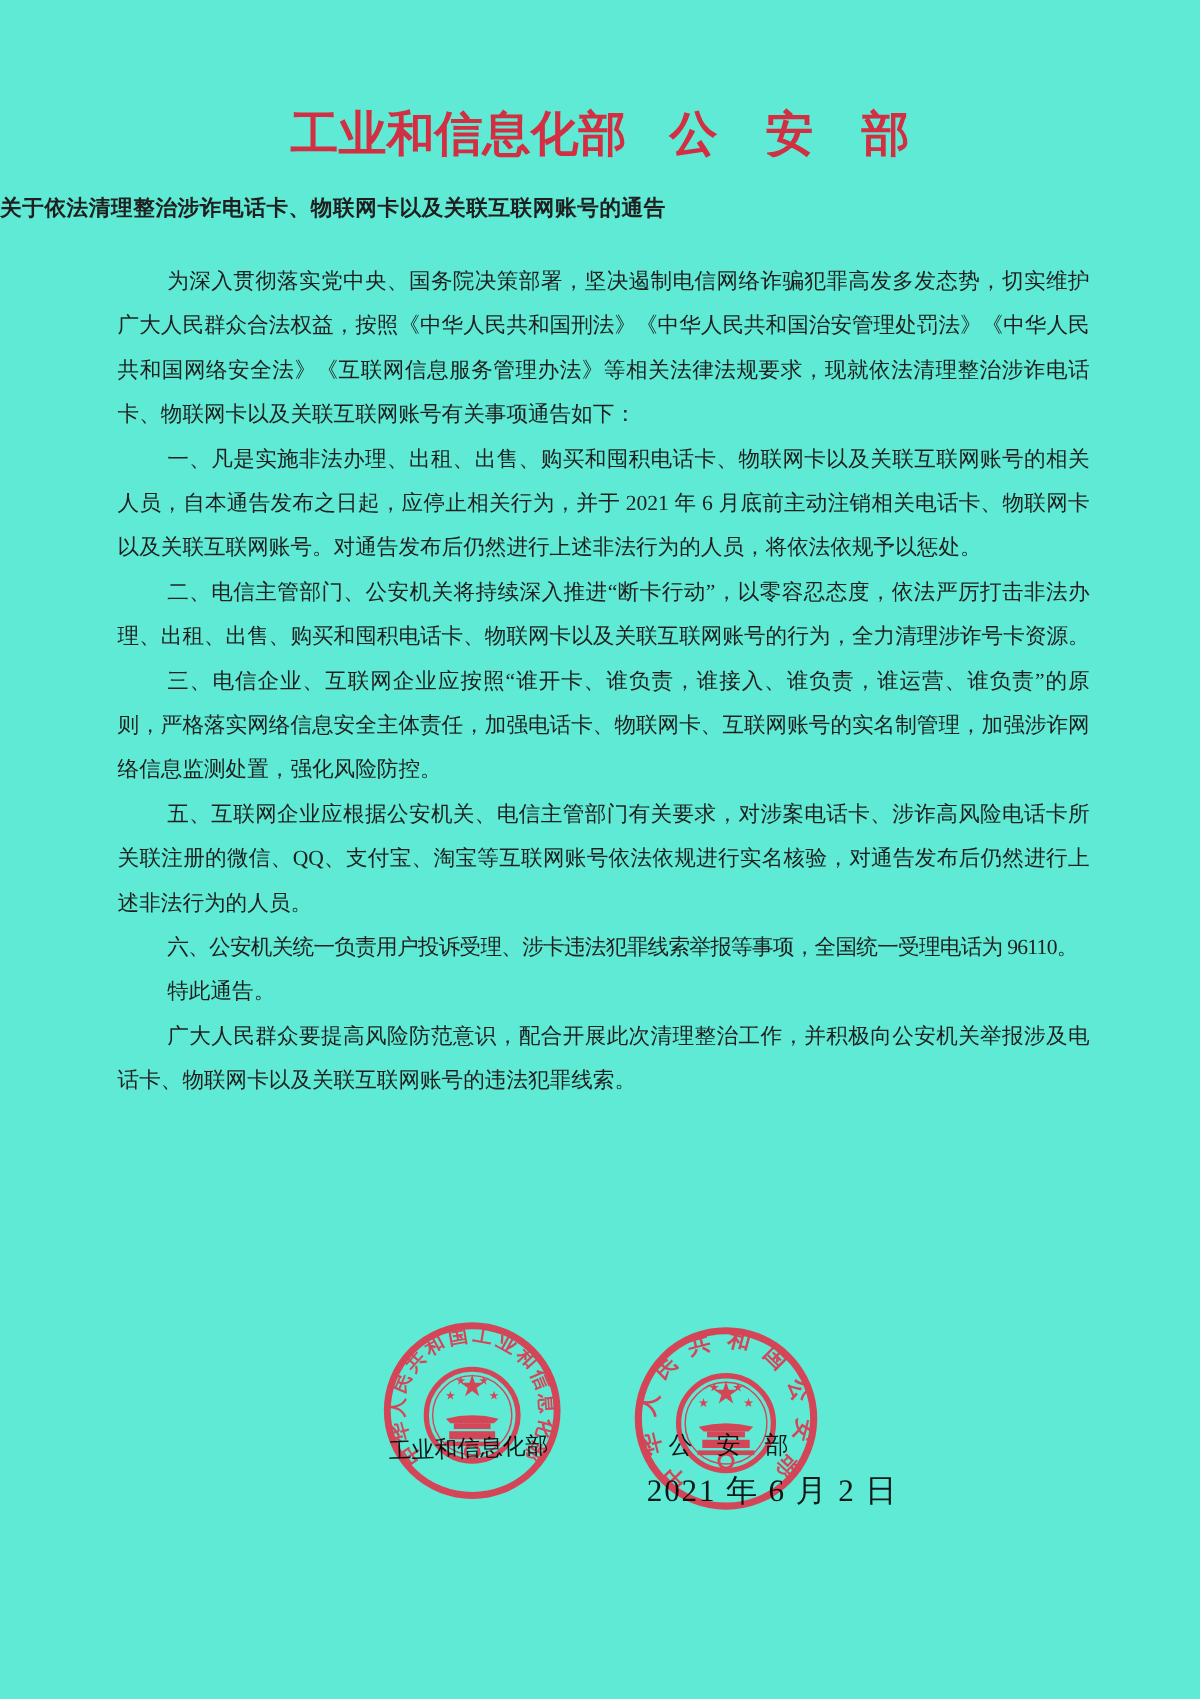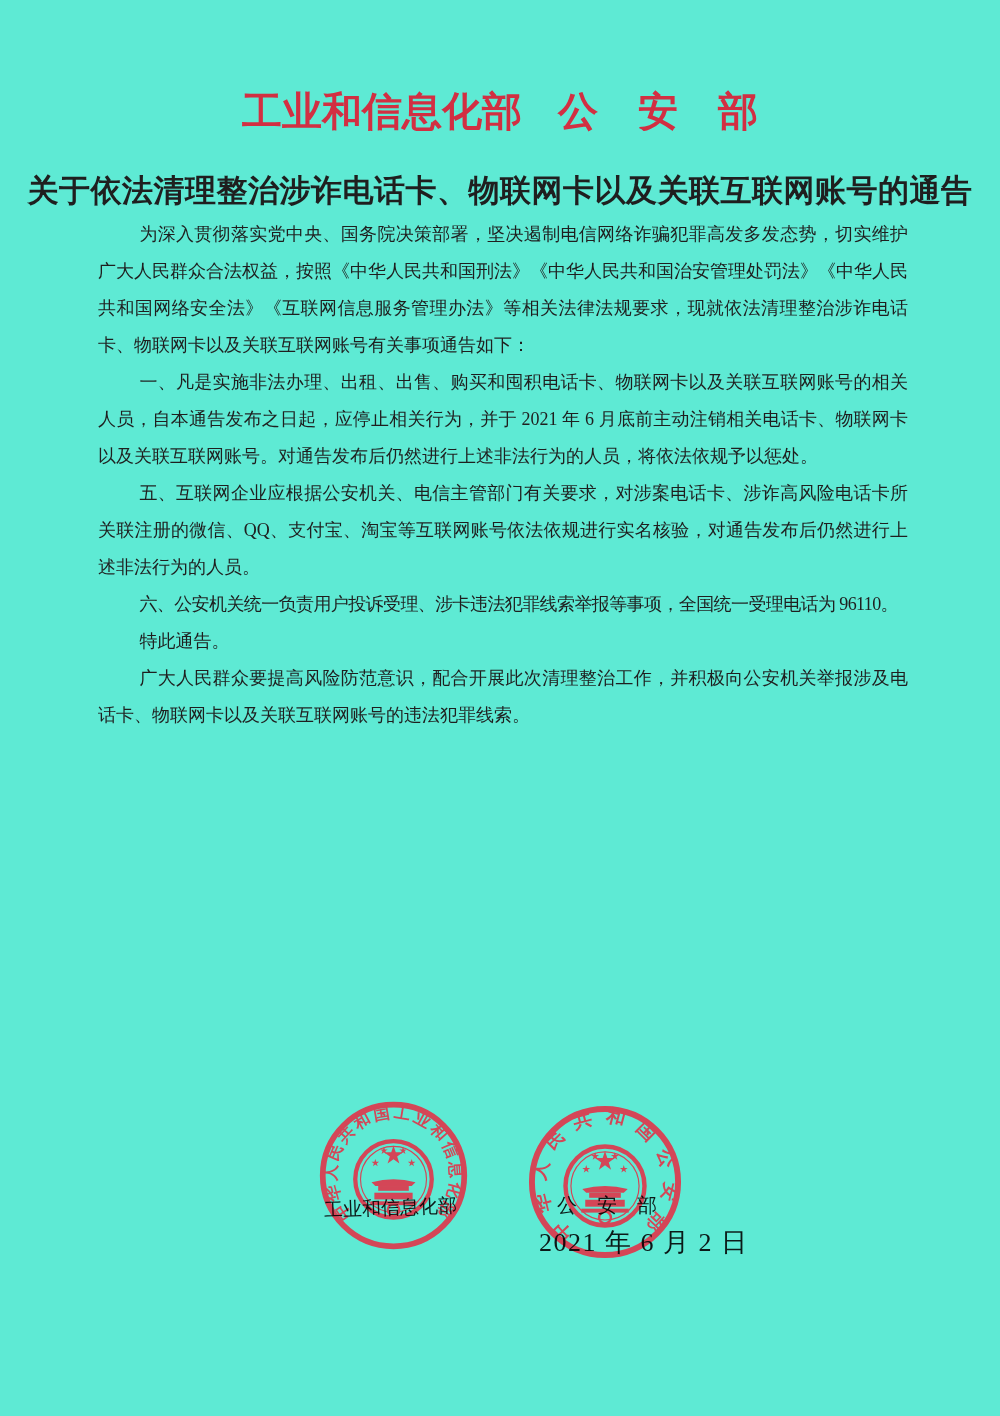--- a/index.html
+++ b/index.html
@@ -15,22 +15,22 @@
   
   .header-row {
     position:absolute; top:90px; left:0; right:0;
     display:flex; justify-content:center; align-items:baseline; gap:36px;
     color:#d22f42; font-weight:bold; font-size:40px; line-height:1.1;
     white-space:pre;
   }
   
   .doc-title {
     position:absolute; top:149px; left:0; right:0;
-    text-align:center;
-    font-size:31px; font-weight:bold; letter-spacing:0.5px;
+    text-align:left;
+    font-size:18px; font-weight:bold; letter-spacing:0.5px;
   }
   
   .body-text {
     position:absolute; top:216px; left:98px; width:810px;
     font-size:18px; line-height:37px;
     text-align:justify; text-justify:inter-character;
   }
   .body-text p { margin:0; text-indent:2.3em; }
   .p-tight { letter-spacing:-0.6px;font-family:Liberation Serif, serif; }
   
@@ -58,20 +58,22 @@
   <div class="header-row">
     <span>工业和信息化部</span>
     <span>公　安　部</span>
   </div>
 
   <h1 class="doc-title">关于依法清理整治涉诈电话卡、物联网卡以及关联互联网账号的通告</h1>
 
   <div class="body-text">
     <p>为深入贯彻落实党中央、国务院决策部署，坚决遏制电信网络诈骗犯罪高发多发态势，切实维护广大人民群众合法权益，按照《中华人民共和国刑法》《中华人民共和国治安管理处罚法》《中华人民共和国网络安全法》《互联网信息服务管理办法》等相关法律法规要求，现就依法清理整治涉诈电话卡、物联网卡以及关联互联网账号有关事项通告如下：</p>
     <p>一、凡是实施非法办理、出租、出售、购买和囤积电话卡、物联网卡以及关联互联网账号的相关人员，自本通告发布之日起，应停止相关行为，并于 2021 年 6 月底前主动注销相关电话卡、物联网卡以及关联互联网账号。对通告发布后仍然进行上述非法行为的人员，将依法依规予以惩处。</p>
+    <p>二、电信主管部门、公安机关将持续深入推进“断卡行动”，以零容忍态度，依法严厉打击非法办理、出租、出售、购买和囤积电话卡、物联网卡以及关联互联网账号的行为，全力清理涉诈号卡资源。</p>
+    <p>三、电信企业、互联网企业应按照“谁开卡、谁负责，谁接入、谁负责，谁运营、谁负责”的原则，严格落实网络信息安全主体责任，加强电话卡、物联网卡、互联网账号的实名制管理，加强涉诈网络信息监测处置，强化风险防控。</p>
     <p>五、互联网企业应根据公安机关、电信主管部门有关要求，对涉案电话卡、涉诈高风险电话卡所关联注册的微信、QQ、支付宝、淘宝等互联网账号依法依规进行实名核验，对通告发布后仍然进行上述非法行为的人员。</p>
     <p class="p-tight">六、公安机关统一负责用户投诉受理、涉卡违法犯罪线索举报等事项，全国统一受理电话为 96110。</p>
     <p>特此通告。</p>
     <p>广大人民群众要提高风险防范意识，配合开展此次清理整治工作，并积极向公安机关举报涉及电话卡、物联网卡以及关联互联网账号的违法犯罪线索。</p>
   </div>
 
   <svg class="seal seal-left" viewBox="0 0 160 160">
     <defs>
       <path id="arc1" d="M 37.6 122.4 A 60 60 0 1 1 122.4 122.4" fill="none"></path>
       <path id="st" d="M0,-10 L2.25,-3.09 L9.51,-3.09 L3.63,1.18 L5.88,8.09 L0,3.82 L-5.88,8.09 L-3.63,1.18 L-9.51,-3.09 L-2.25,-3.09 Z"></path>

